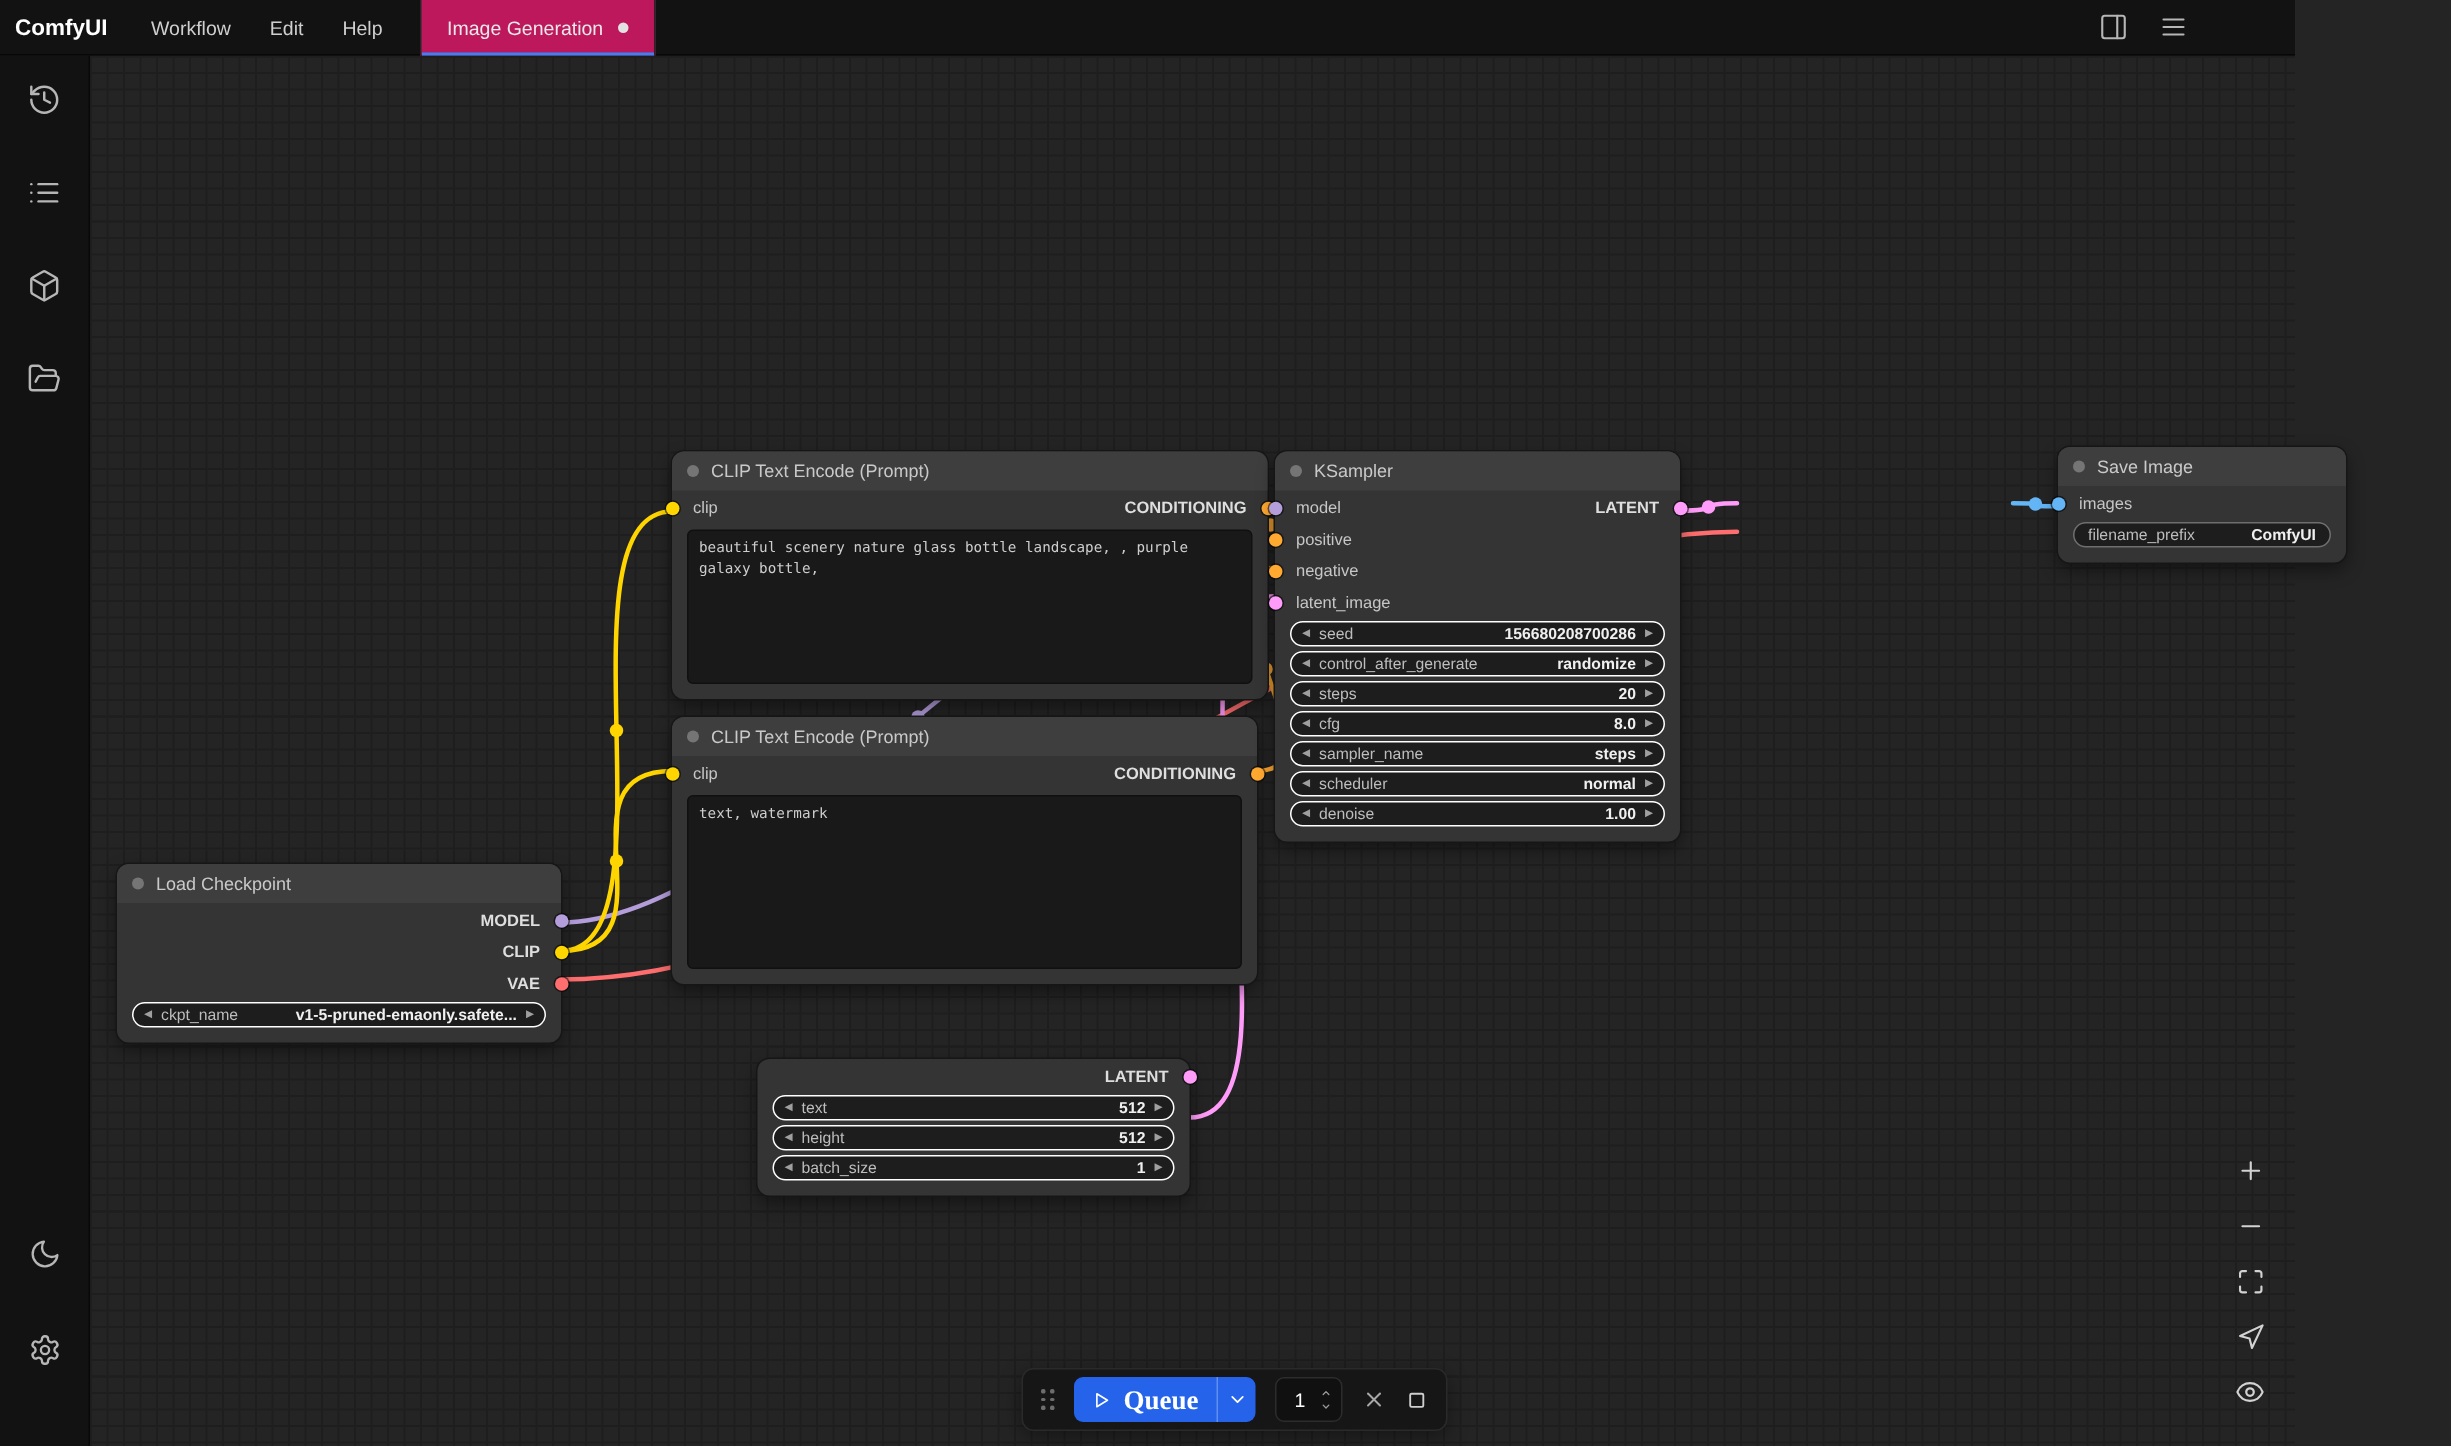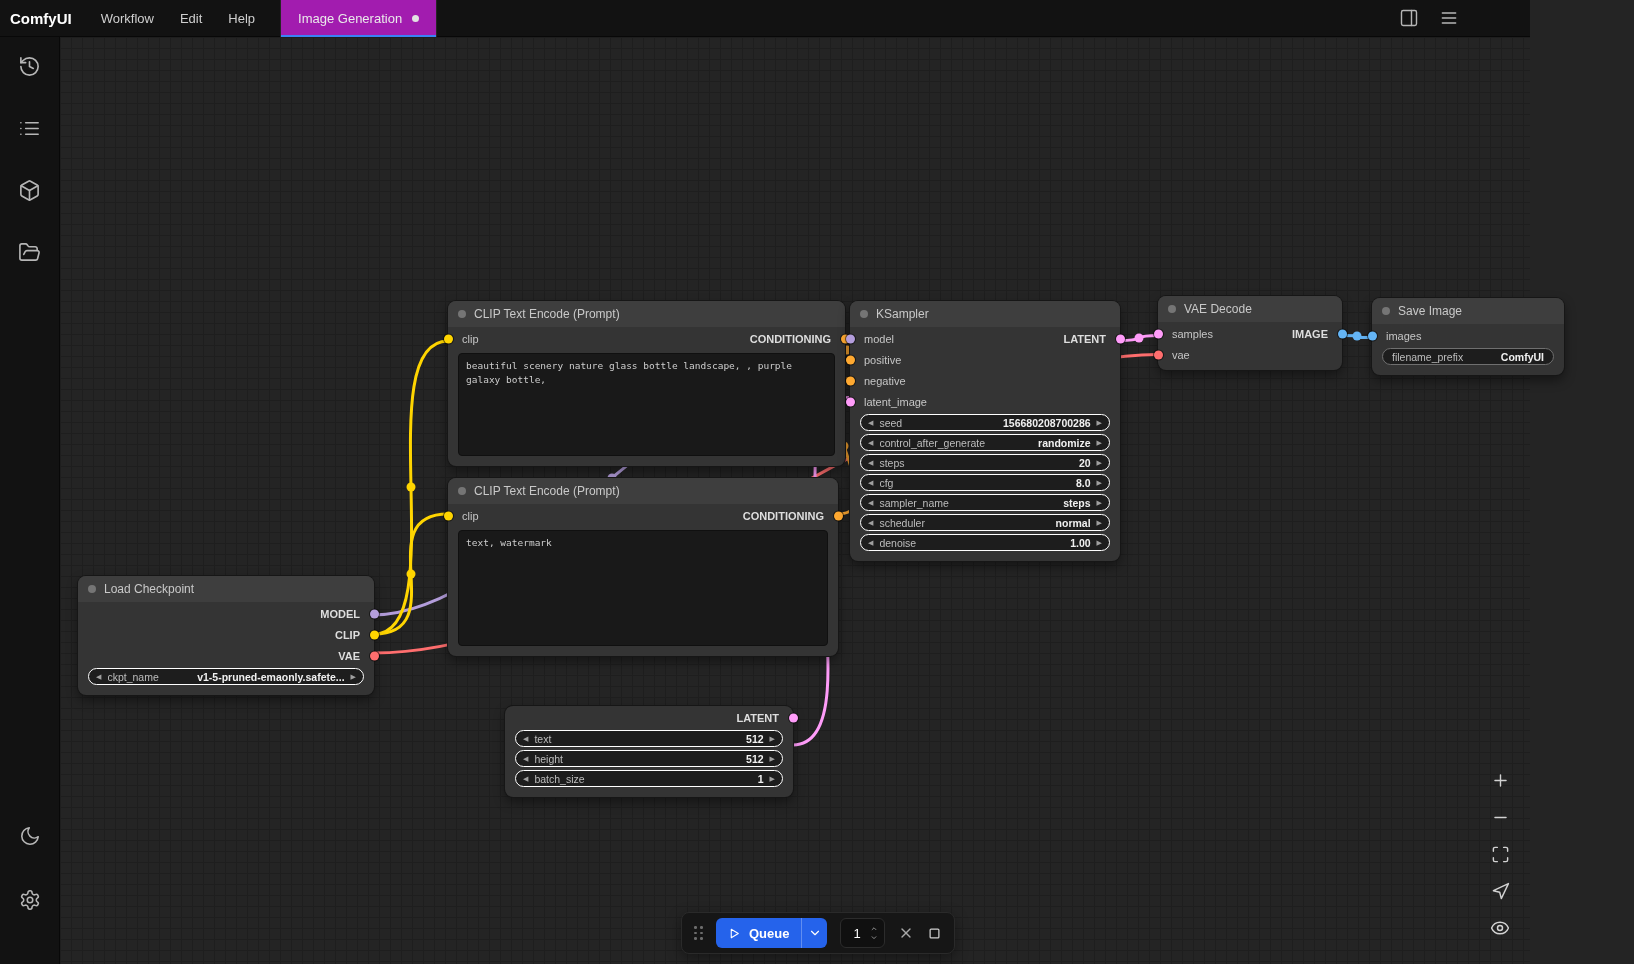--- a/index.html
+++ b/index.html
@@ -23,21 +23,21 @@
   .wires { position:absolute; left:0; top:0; width:1634px; height:964px;
            z-index:1; pointer-events:none; }
   .wires path { fill:none; stroke-width:3; stroke-linecap:round; }
 
   
   .topbar { position:absolute; left:0; top:0; width:100%; height:37px; background:#121212;
             display:flex; align-items:center; z-index:6; border-bottom:1px solid #080808; }
   .logo { font-size:15px; font-weight:700; color:#ffffff; padding:0 16px 0 10px; }
   .menu-item { font-size:13px; color:#cfcfcf; padding:0 13px; height:100%;
                display:flex; align-items:center; cursor:pointer; }
-  .tab { margin-left:12px; height:37px; background:#a21caf; border-left:1px solid #262626;
+  .tab { margin-left:12px; height:37px; background:#be185d; border-left:1px solid #262626;
          border-right:1px solid #262626; box-shadow:inset 0 -2px 0 #3b82f6;
          display:flex; align-items:center; gap:10px; padding:0 17px; cursor:pointer; }
   .tab-label { font-size:13px; color:#eaeaea; }
   .unsaved-dot { width:7px; height:7px; background:#e2e2e2; border-radius:50%; }
   .topbar-right { margin-left:auto; display:flex; align-items:center; gap:18px; padding-right:70px; }
   .tb-icon { width:22px; height:22px; display:flex; align-items:center; justify-content:center; cursor:pointer; }
 
   
   .sidebar { position:absolute; left:0; top:37px; bottom:0; width:60px; background:#121212;
              border-right:1px solid #080808; display:flex; flex-direction:column; align-items:center;
@@ -79,21 +79,21 @@
 
   
   .queue-panel { position:absolute; left:681px; top:912px; height:42px; display:flex; align-items:center;
                  gap:13px; background:#161616; border:1px solid #2a2a2a; border-radius:8px;
                  padding:0 12px; z-index:4; box-shadow:0 4px 14px rgba(0,0,0,.4); }
   .grip { display:grid; grid-template-columns:repeat(2, 3px); gap:3px 3px; cursor:grab; }
   .grip i { width:2.5px; height:2.5px; background:#6d6d6d; border-radius:50%; }
   .queue-btn { display:flex; align-items:stretch; height:30px; background:#2563eb; border-radius:6px;
                overflow:hidden; color:#fff; cursor:pointer; }
   .queue-btn .main { display:flex; align-items:center; gap:8px; padding:0 12px; }
-  .queue-btn .q-label { font-size:13px; font-weight:600; }
+  .queue-btn .q-label { font-size:18px; font-weight:600;font-family:Liberation Serif, serif; }
   .queue-btn .split { width:26px; display:flex; align-items:center; justify-content:center;
                       border-left:1px solid rgba(255,255,255,.28); }
   .batch { display:flex; align-items:center; height:30px; background:#101010; border:1px solid #2c2c2c;
            border-radius:6px; padding:0 5px 0 12px; gap:7px; }
   .batch .num { font-size:13px; color:#ffffff; min-width:9px; }
   .batch .arrows { display:flex; flex-direction:column; }
   .flat-btn { display:flex; align-items:center; justify-content:center; cursor:pointer; }
 
   
   .zoom-controls { position:absolute; right:20px; bottom:26px; display:flex; flex-direction:column;
@@ -293,36 +293,20 @@
       </div>
       <div class="widget">
         <span class="w-arrow left"></span>
         <span class="w-label">denoise</span>
         <span class="w-value">1.00</span>
         <span class="w-arrow right"></span>
       </div>
     </div>
   </div>
 
-  <div class="node" style="left:1158px; top:296px; width:184px; height:74px;">
-    <div class="node-header">
-      <span class="collapse-dot"></span>
-      <span class="node-title">VAE Decode</span>
-    </div>
-    <div class="slot-row">
-      <i class="dot in" style="background:#FF9CF9"></i>
-      <span class="in-label">samples</span>
-      <span class="out-label">IMAGE</span>
-      <i class="dot out" style="background:#64B5F6"></i>
-    </div>
-    <div class="slot-row">
-      <i class="dot in" style="background:#FF6E6E"></i>
-      <span class="in-label">vae</span>
-    </div>
-  </div>
 
   <div class="node" style="left:1372px; top:298px; width:192px;">
     <div class="node-header">
       <span class="collapse-dot"></span>
       <span class="node-title">Save Image</span>
     </div>
     <div class="slot-row">
       <i class="dot in" style="background:#64B5F6"></i>
       <span class="in-label">images</span>
     </div>

